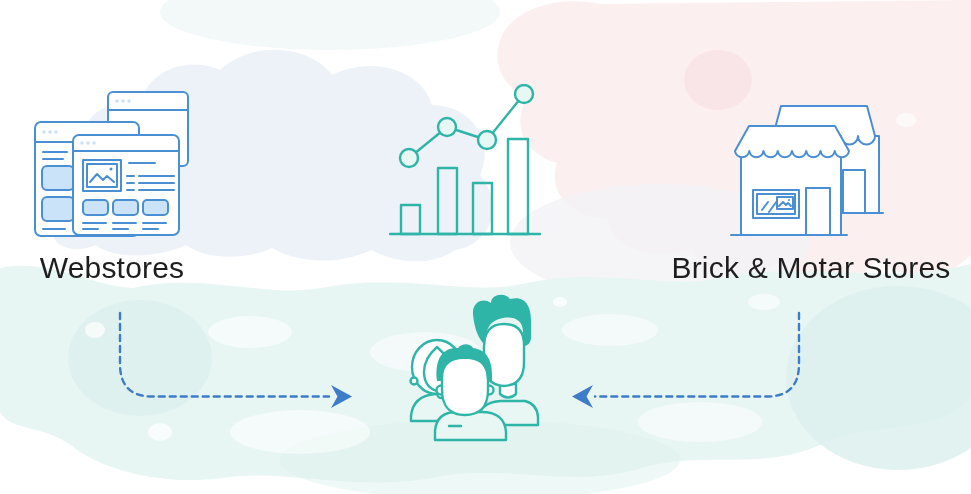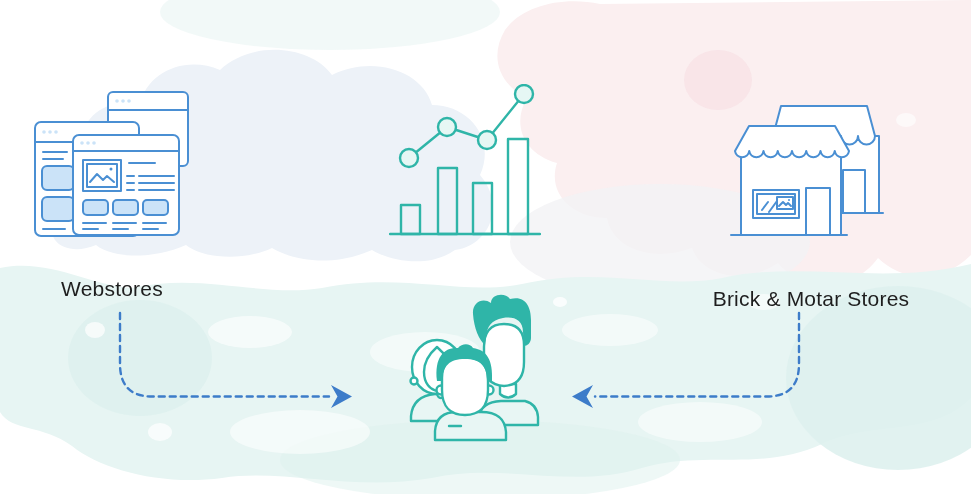--- a/index.html
+++ b/index.html
@@ -4,21 +4,21 @@
 <style>
   html,body{margin:0;padding:0;background:#fff;}
   .canvas{
     position:relative;width:971px;height:494px;overflow:hidden;background:#fff;
     font-family:"Liberation Sans", sans-serif;
   }
   .bg{position:absolute;left:0;top:0;}
   .abs{position:absolute;}
   .label{
     position:absolute;text-align:center;color:var(--label-text,#1e1e1e);
-    font-size:21px;line-height:28px;letter-spacing:.2px;margin-top:21px;
+    font-size:30px;line-height:28px;letter-spacing:.2px;
   }
   
   .bs{stroke:var(--blue-outline,#4a8fd3);stroke-width:2;fill:none;stroke-linecap:round;stroke-linejoin:round;}
   .bw{stroke:var(--blue-outline,#4a8fd3);stroke-width:2;fill:#fff;stroke-linejoin:round;}
   .bf{stroke:var(--blue-outline,#4a8fd3);stroke-width:2;fill:var(--blue-fill,#cbe3f8);stroke-linejoin:round;}
   .bd{fill:var(--blue-fill,#cbe3f8);}
   .bp{fill:var(--blue-outline,#4a8fd3);}
   
   .ts{stroke:var(--teal-outline,#2fb5a8);stroke-width:2.4;fill:none;stroke-linecap:round;stroke-linejoin:round;}
   .tw{stroke:var(--teal-outline,#2fb5a8);stroke-width:2.4;fill:#fff;stroke-linejoin:round;}
@@ -191,15 +191,15 @@
       <path class="dash" d="M120,313 L120,364 Q120,396.5 152,396.5 L329,396.5"></path>
       <path class="ahead" d="M331,385 L352,396.5 L331,408 L337.5,396.5 Z"></path>
     </g>
     <g>
       <path class="dash" d="M799,313 L799,364 Q799,396.5 767,396.5 L595,396.5"></path>
       <path class="ahead" d="M593,385 L572,396.5 L593,408 L586.5,396.5 Z"></path>
     </g>
   </svg>
 
   <div class="label" style="left:12px;top:254px;width:200px">Webstores</div>
-  <div class="label" style="left:661px;top:264px;width:300px">Brick &amp; Motar Stores</div>
+  <div class="label" style="left:661px;top:254px;width:300px">Brick &amp; Motar Stores</div>
 
 </div>
 
 </body></html>

